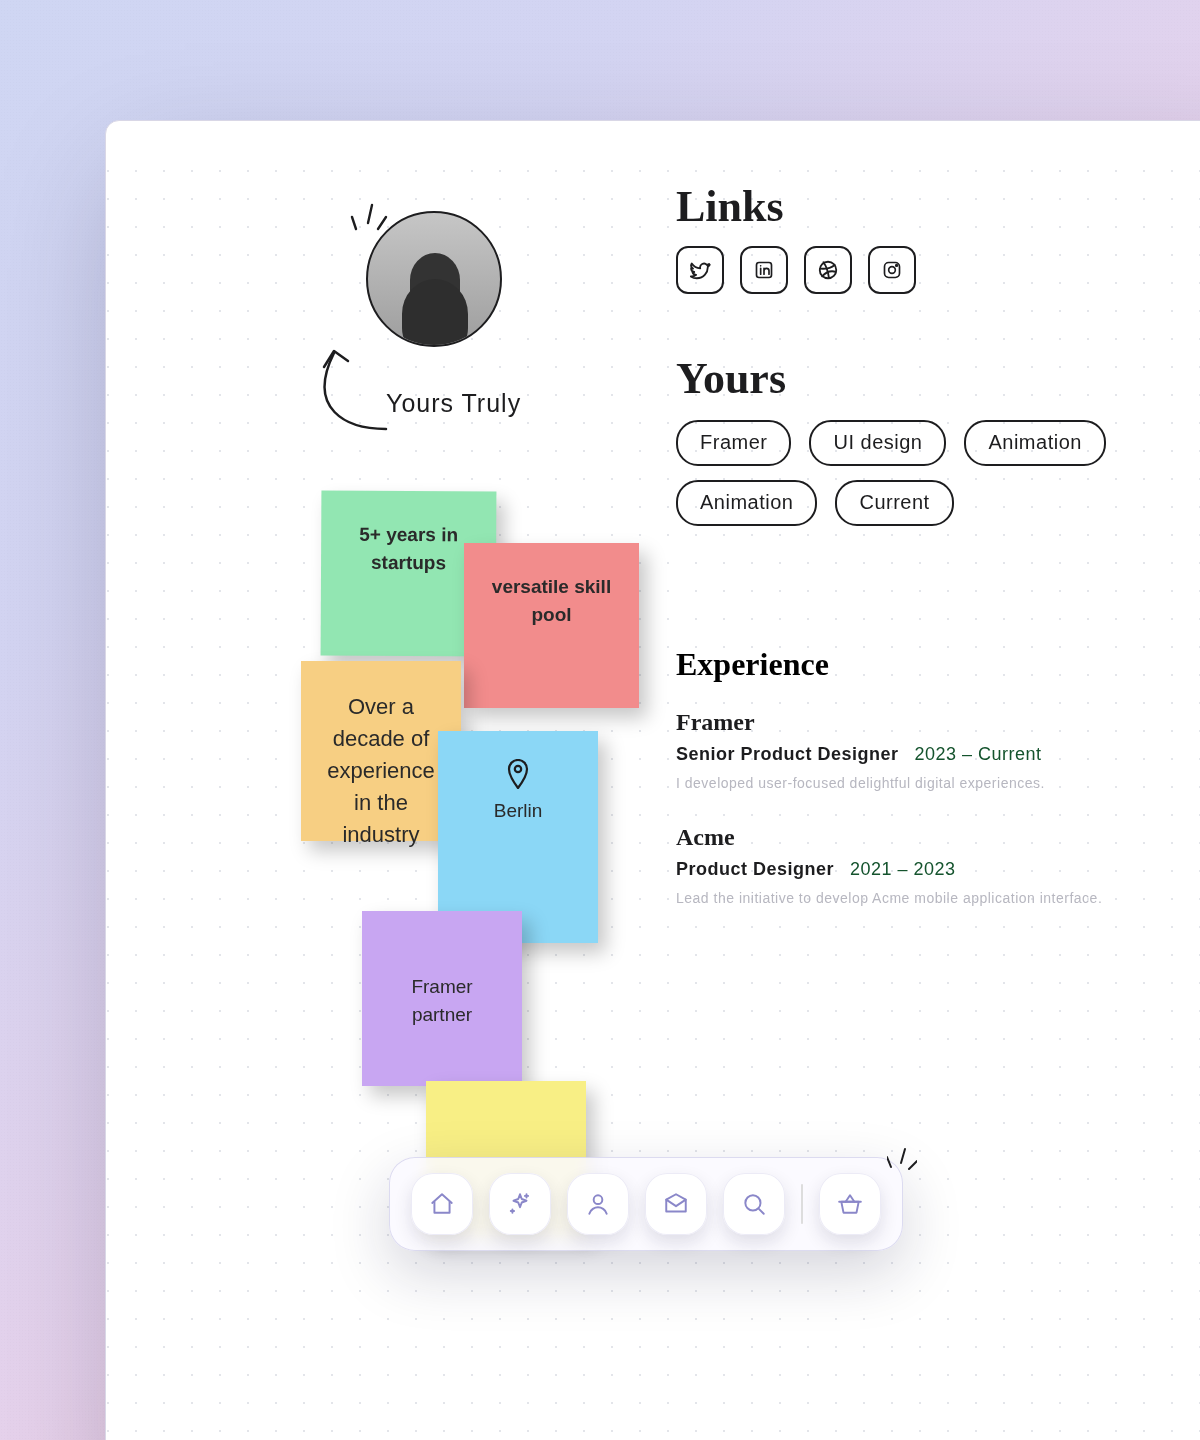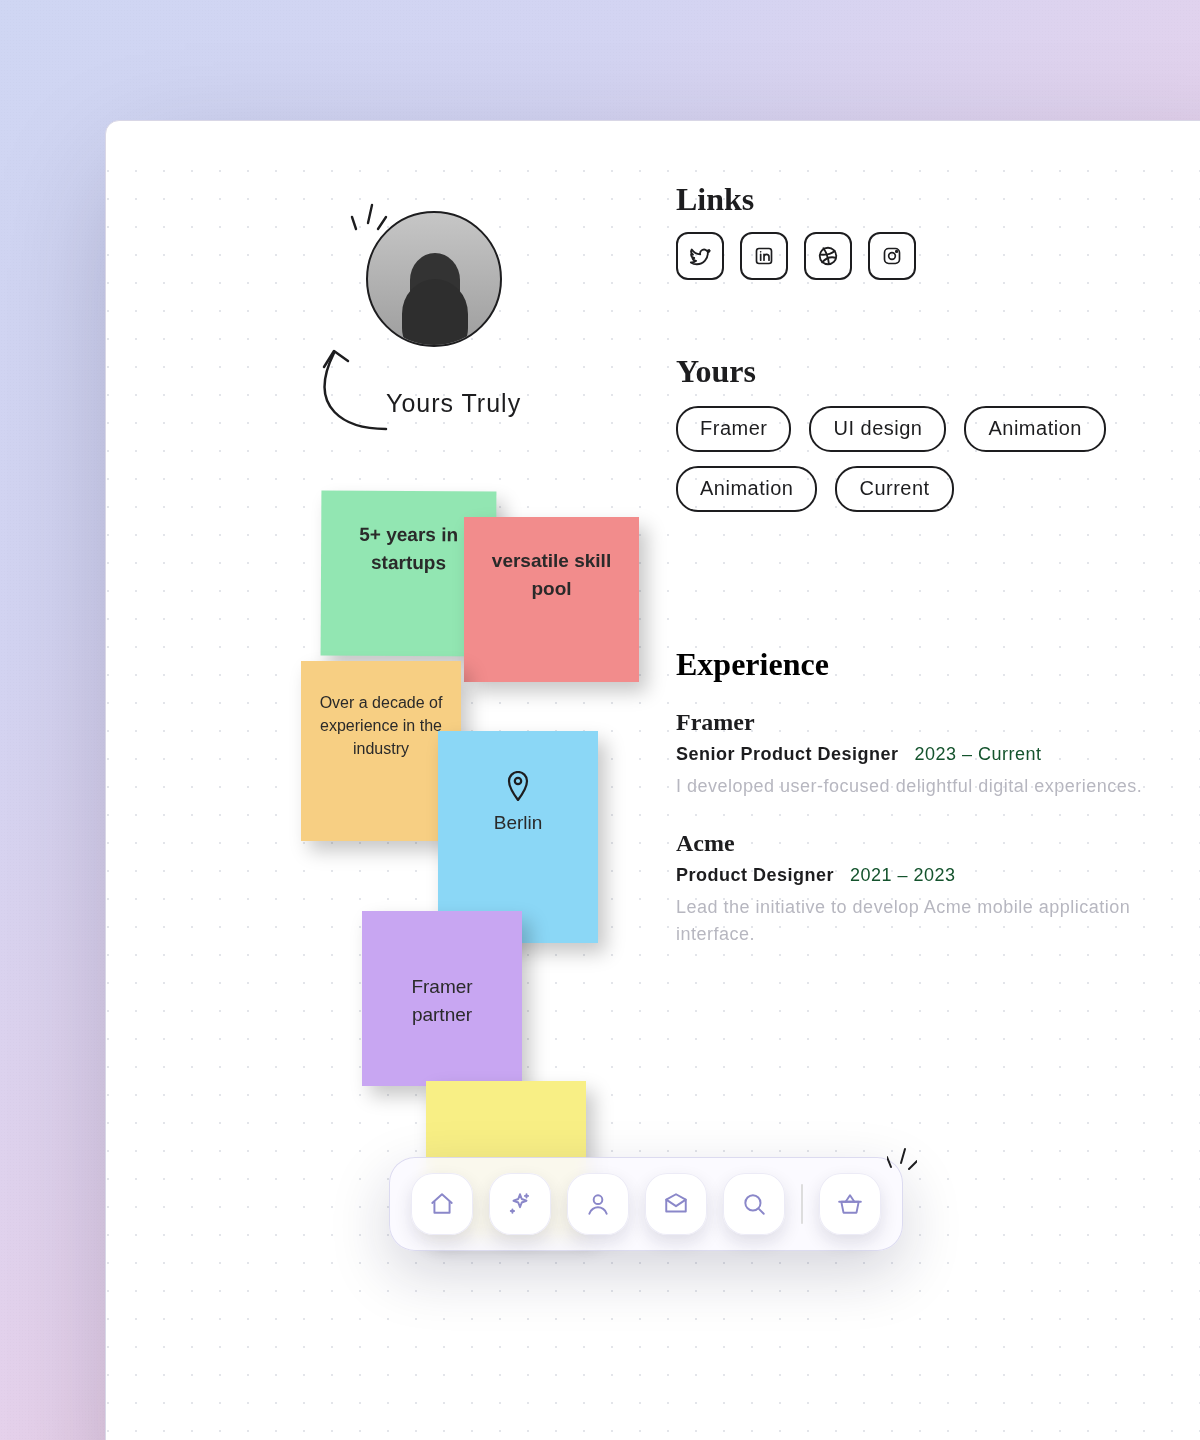--- a/index.html
+++ b/index.html
@@ -95,33 +95,33 @@
     position:absolute;
     width:160px;height:160px;
     padding:30px 18px 18px;
     box-sizing:border-box;
     box-shadow:8px 10px 18px rgba(0,0,0,.22);
     font-size:19px;line-height:1.45;text-align:center;
     color:#2a2a2a;
   }
   .sticky.small{width:175px;height:165px;font-weight:bold;}
   .s-green {background:var(--green); left:215px; top:370px; transform:rotate(.3deg);}
-  .s-red   {background:var(--red);   left:358px; top:396px; }
-  .s-orange{background:var(--yellow);left:195px; top:540px; height:180px; font-size:16px;}
-  .s-blue  {background:var(--blue);  left:332px; top:610px; height:212px; padding-top:40px;}
+  .s-red   {background:var(--red);   left:358px; top:422px; }
+  .s-orange{background:var(--yellow);left:195px; top:540px; height:180px; font-size:22px;}
+  .s-blue  {background:var(--blue);  left:332px; top:610px; height:212px; padding-top:28px;}
   .s-purple{background:var(--purple);left:256px; top:790px; height:175px; padding-top:62px;}
   .s-yellow{background:var(--sun);   left:320px; top:960px; height:155px;}
 
   .pin{width:24px;height:30px;display:block;margin:0 auto 8px;}
 
   
   .sec-title{
     font-family:Georgia,'Times New Roman',serif;
     font-weight:700;
-    font-size:32px;
+    font-size:44px;
     color:var(--ink);
   }
   .links-sec{position:absolute;left:570px;top:60px;}
   .links-row{display:flex;gap:16px;margin-top:14px;}
   .link-btn{
     width:44px;height:44px;border:2.2px solid var(--ink);
     border-radius:12px;display:flex;align-items:center;justify-content:center;
     cursor:pointer;background:#fff0;
   }
 
@@ -138,21 +138,21 @@
     background:#fff0;
   }
 
   .exp-sec{position:absolute;left:570px;top:525px;right:20px;}
   .exp-title{font-family:Georgia,serif;font-weight:700;font-size:32px;margin-bottom:26px;}
   .job{margin-bottom:30px;}
   .job h4{margin:0 0 8px 0;font-family:Georgia,serif;font-weight:700;font-size:24px;color:var(--ink);}
   .meta{font-size:18px;color:var(--ink);display:flex;gap:16px;align-items:baseline;margin-bottom:8px;flex-wrap:wrap;}
   .meta .role{font-weight:700;letter-spacing:.5px;}
   .meta .dates{color:#14532d;letter-spacing:.5px;}
-  .desc{font-size:18px;color:#b7b7c0;letter-spacing:.5px;max-width:520px;line-height:1.5;}
+  .desc{font-size:14px;color:#b7b7c0;letter-spacing:.5px;max-width:520px;line-height:1.5;}
 
   
   .toolbar{
     position:absolute;left:283px;bottom:270px;
     display:flex;align-items:center;gap:16px;
     padding:16px 22px;
     border-radius:26px;
     background:rgba(250,249,255,.85);
     backdrop-filter:blur(8px);
     box-shadow:0 22px 60px rgba(20,20,60,.18),0 0 0 1px rgba(200,198,230,.6) inset;

